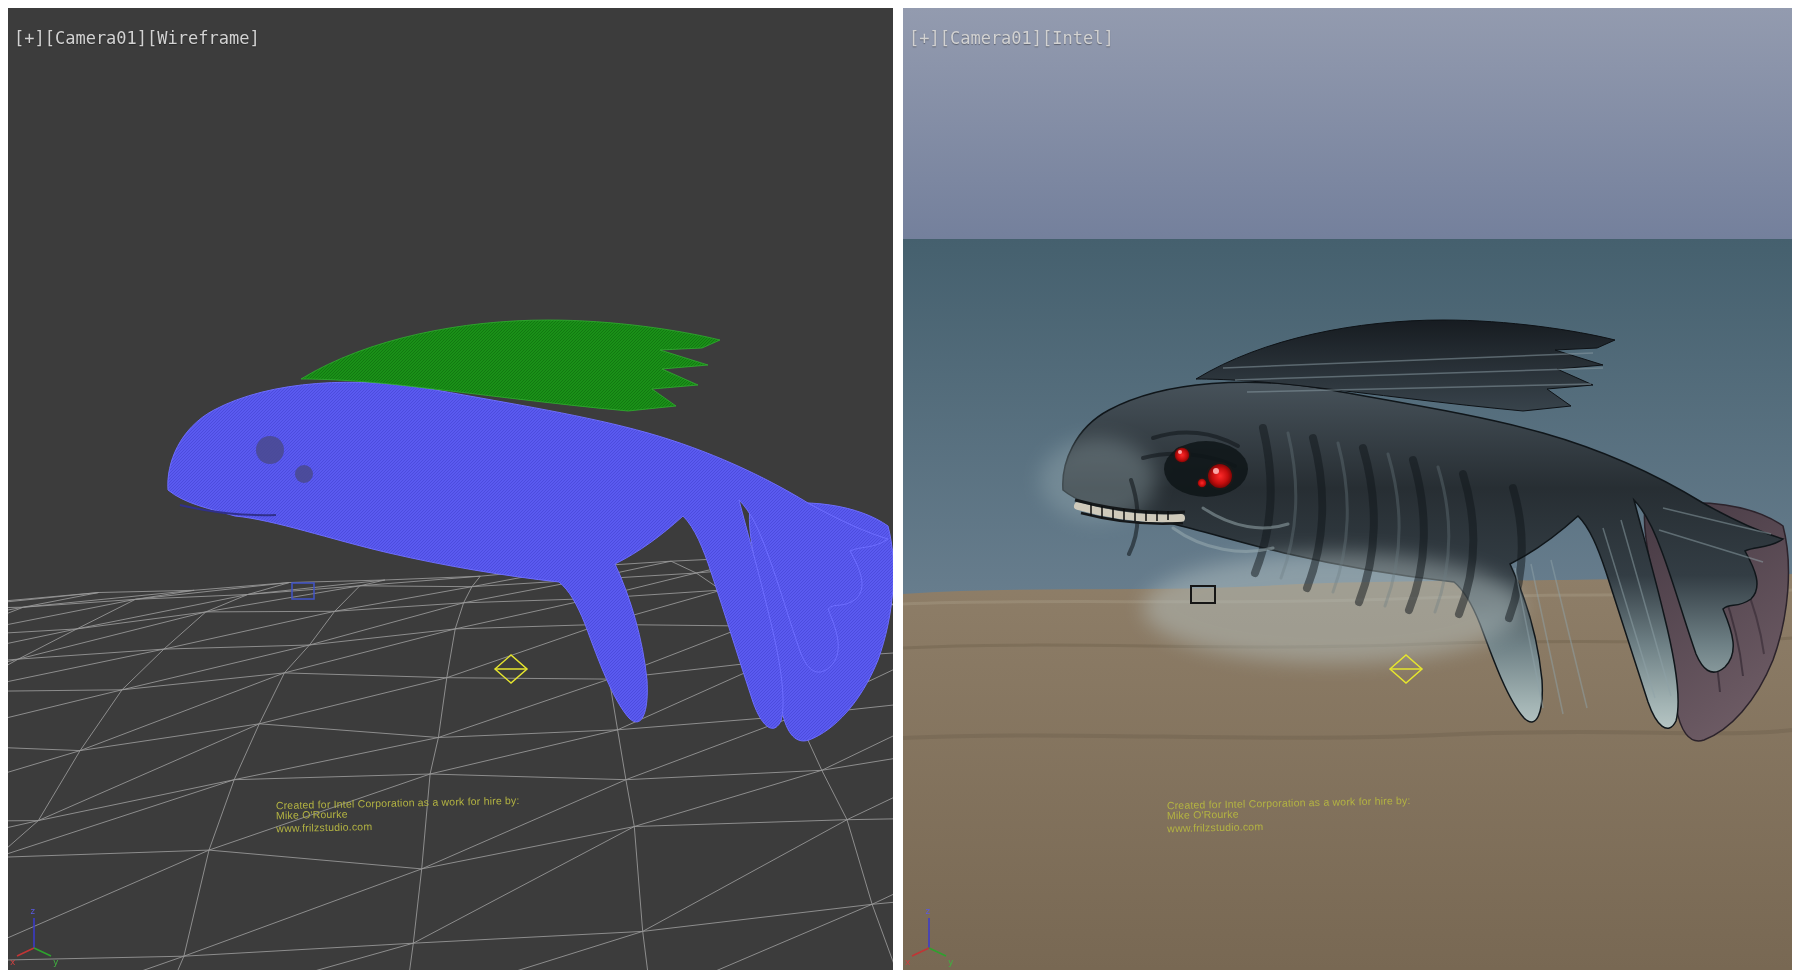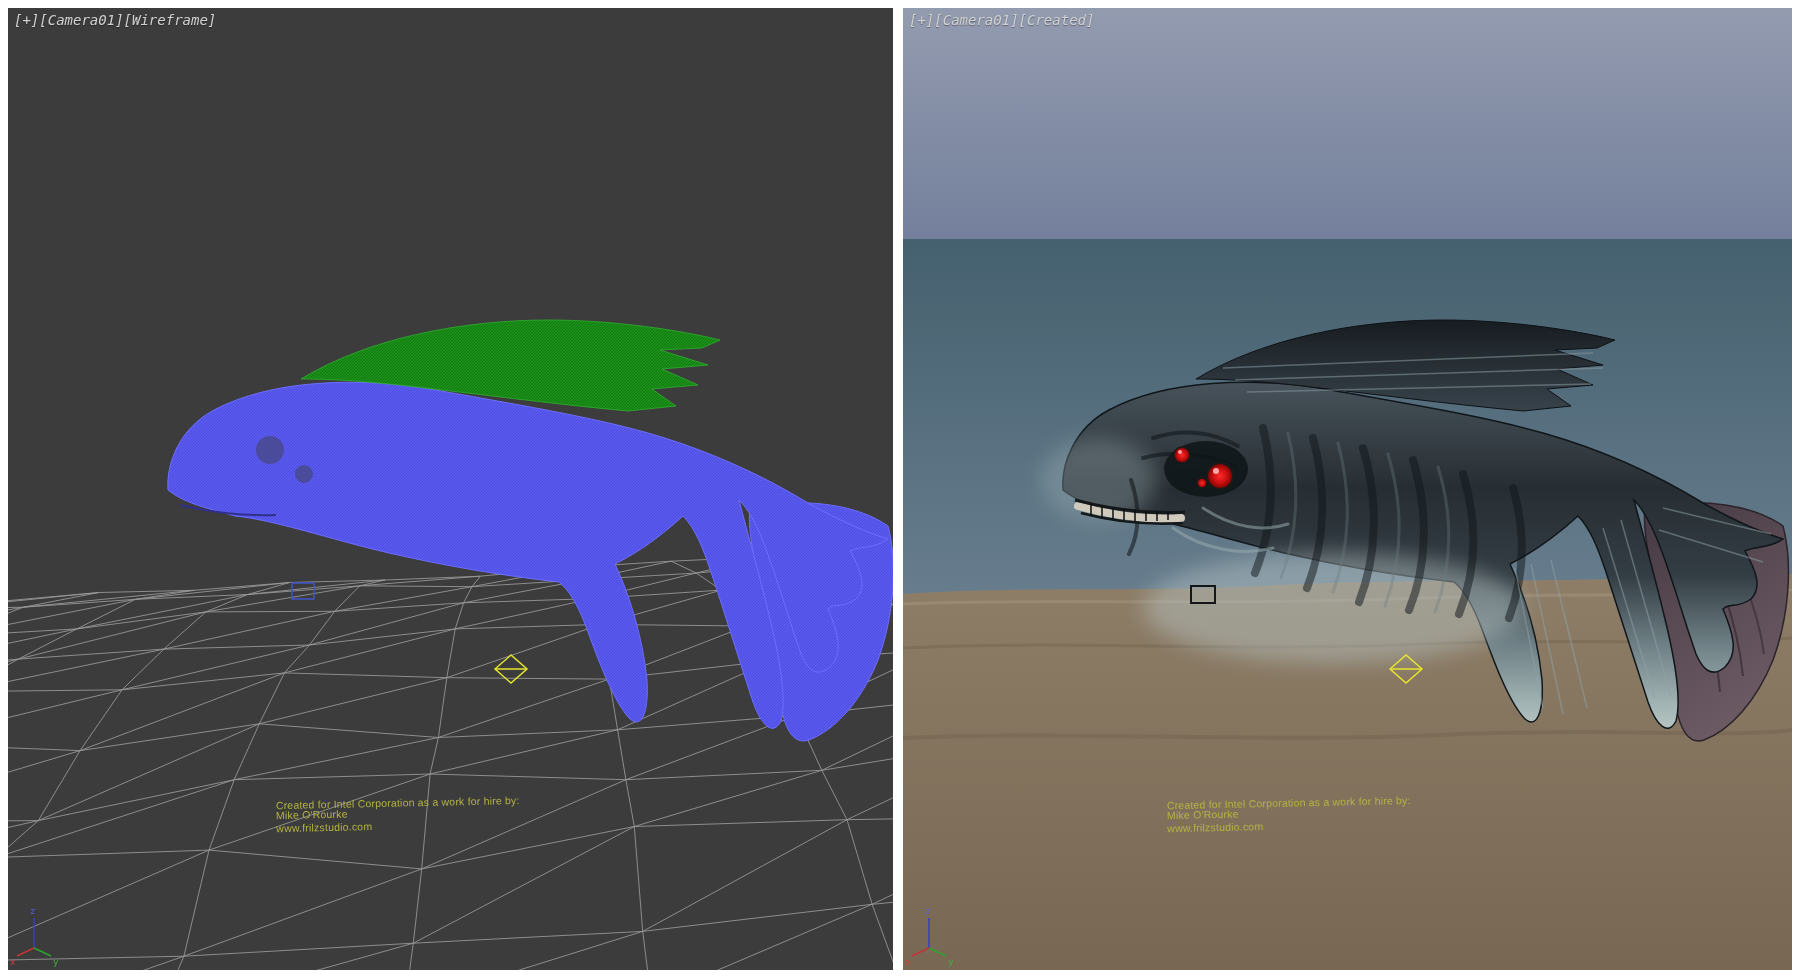--- a/index.html
+++ b/index.html
@@ -2,25 +2,24 @@
 <html><head>
 <meta charset="utf-8">
 <style>
   html,body{margin:0;padding:0;background:#ffffff;font-family:"Liberation Sans",sans-serif;}
   .page{position:relative;width:1800px;height:978px;background:#ffffff;overflow:hidden;}
   .viewport{position:absolute;top:8px;height:962px;overflow:hidden;}
   .vp-left{left:8px;width:885px;background:#3c3c3c;}
   .vp-right{left:903px;width:889px;background:#7d89a4;}
   svg.scene{position:absolute;left:0;top:0;display:block;}
   .vp-label{
-    position:absolute;top:4px;left:6px;
+    position:absolute;top:20px;left:6px;
     font-family:"DejaVu Sans Mono",monospace;
-    font-size:14px;color:#d2d2d2;white-space:pre;cursor:default;
+    font-size:17px;color:#d2d2d2;white-space:pre;cursor:default;
     text-shadow:0 1px 1px rgba(0,0,0,.35);
-    font-style:italic;
   }
   .annotation{
     position:absolute;left:268px;top:789px;width:300px;
     color:#b3b342;font-size:10.5px;line-height:10px;
     transform:rotate(-1.2deg);letter-spacing:.2px;
   }
   .annotation .l3{margin-top:3px;}
   #gridL line{stroke:#9b9b9b;stroke-width:1;opacity:.85;}
   .axis-label{font-family:"DejaVu Sans Mono",monospace;font-size:9px;}
 </style>
@@ -598,21 +597,21 @@
       <g>
         <line x1="26" y1="940" x2="26" y2="910" stroke="#3a3ad0" stroke-width="1.5"></line>
         <line x1="26" y1="940" x2="9" y2="948" stroke="#c23535" stroke-width="1.5"></line>
         <line x1="26" y1="940" x2="43" y2="948" stroke="#2ea22e" stroke-width="1.5"></line>
         <text class="axis-label" x="22" y="906" fill="#5a5ae0">z</text>
         <text class="axis-label" x="2" y="957" fill="#d04040">x</text>
         <text class="axis-label" x="45" y="957" fill="#40b040">y</text>
       </g>
     </svg>
 
-    <div class="vp-label">[+][Camera01][Created]</div>
+    <div class="vp-label">[+][Camera01][Intel]</div>
 
     <div class="annotation" style="left:264px;">
       <div class="l1">Created for Intel Corporation as a work for hire by:</div>
       <div class="l2">Mike O'Rourke</div>
       <div class="l3">www.frilzstudio.com</div>
     </div>
   </div>
 
 </div>
 

